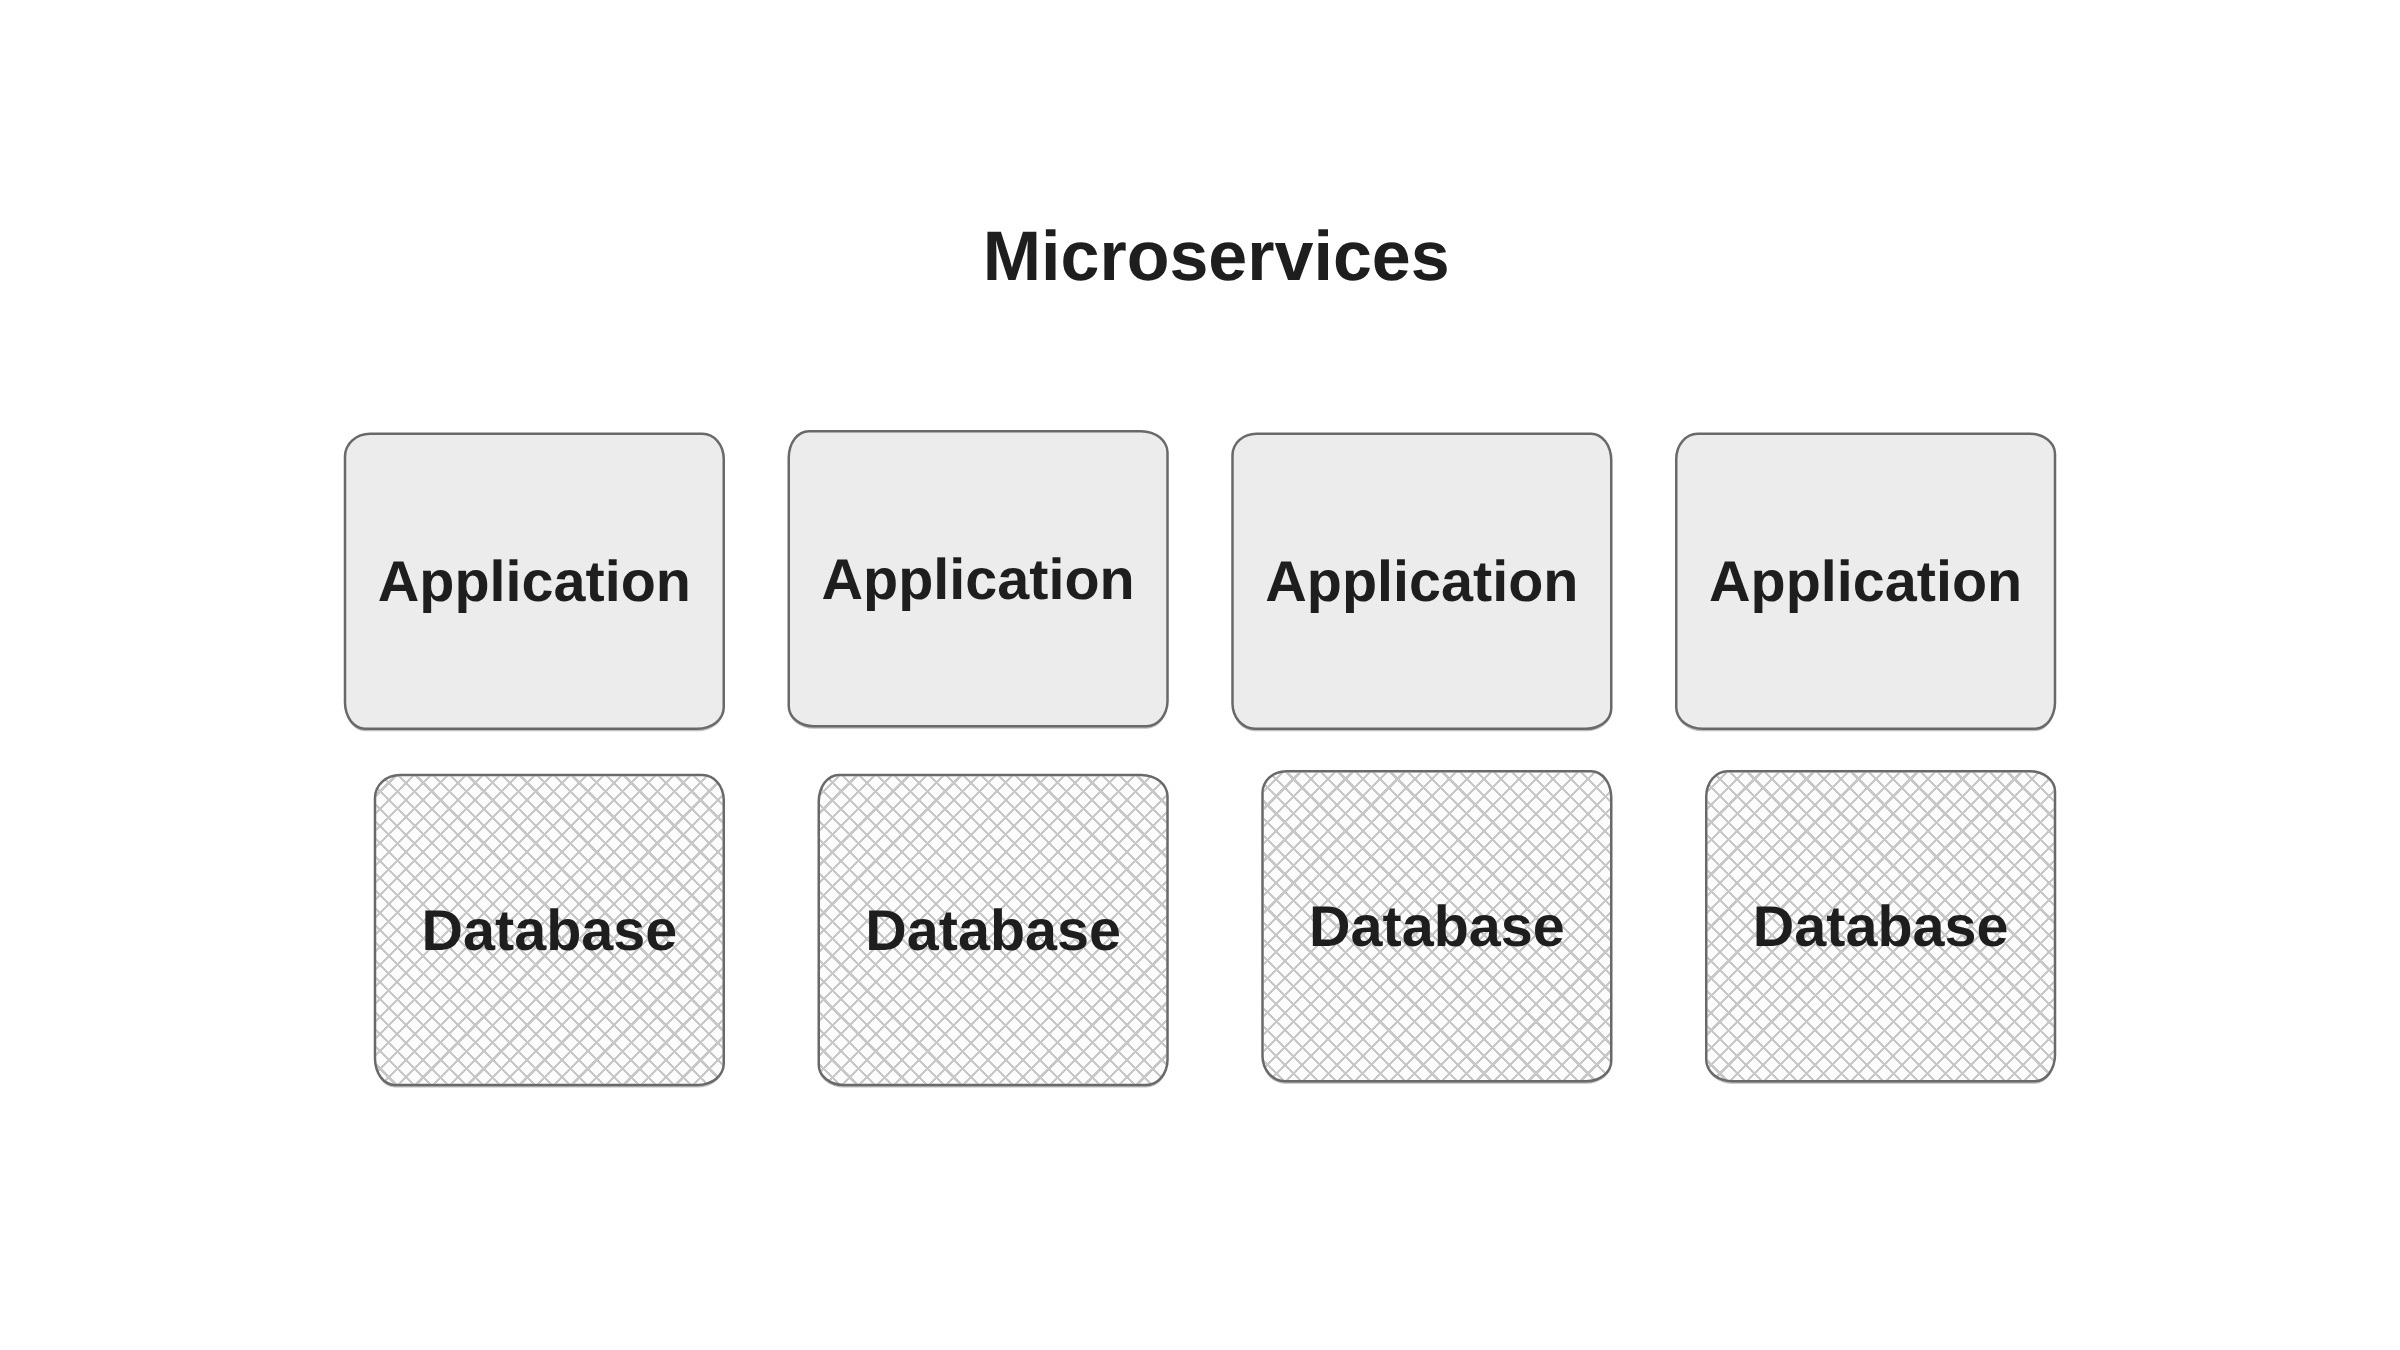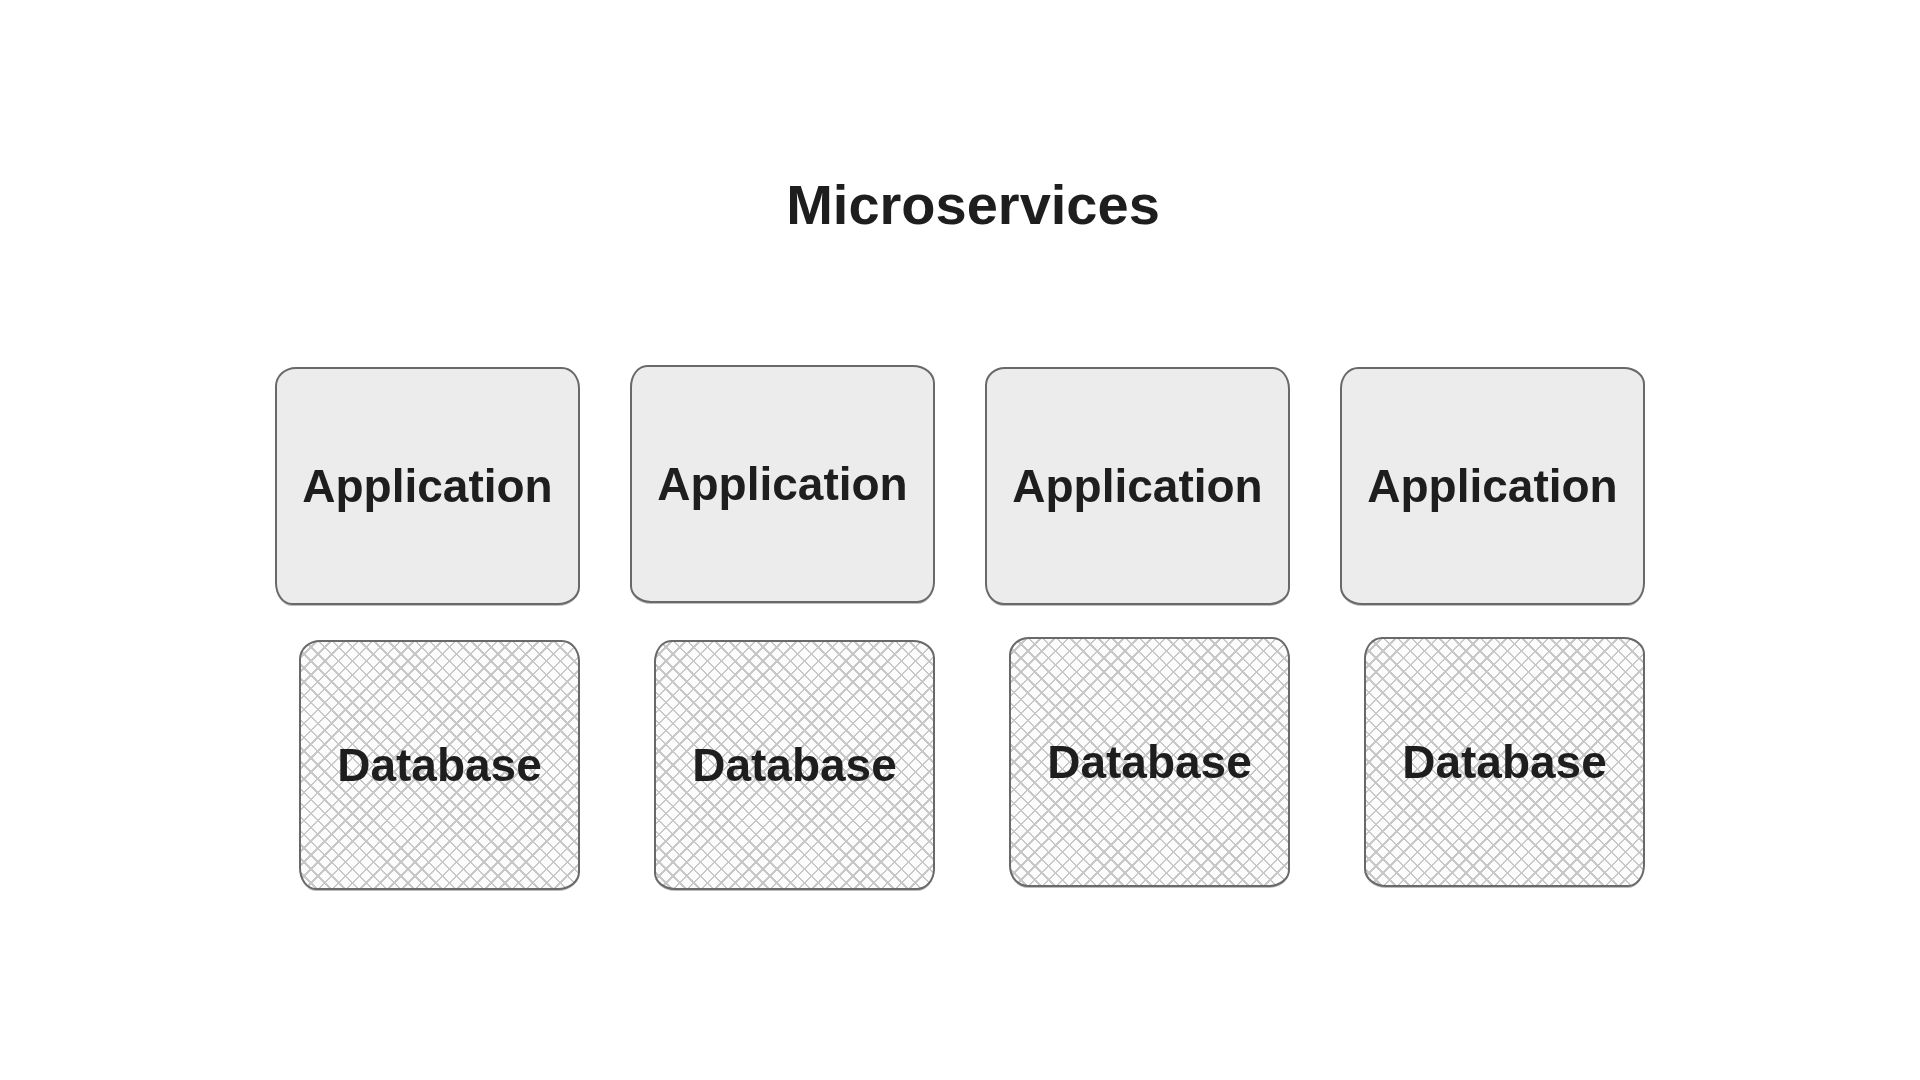--- a/index.html
+++ b/index.html
@@ -32,21 +32,21 @@
     transform: translateX(13px);
     font-size: 56px;
     font-weight: 700;
     line-height: 1.2;
     color: var(--text, #1e1e1e);
     letter-spacing: 0px;
   }
   .services-grid {
     position: absolute;
     left: 275px;
-    top: 367px;
+    top: 346px;
     display: grid;
     grid-template-columns: repeat(4, 305px);
     grid-template-rows: 238px 250px;
     column-gap: 50px;
     row-gap: 38px;
   }
   .box {
     display: flex;
     align-items: center;
     justify-content: center;

